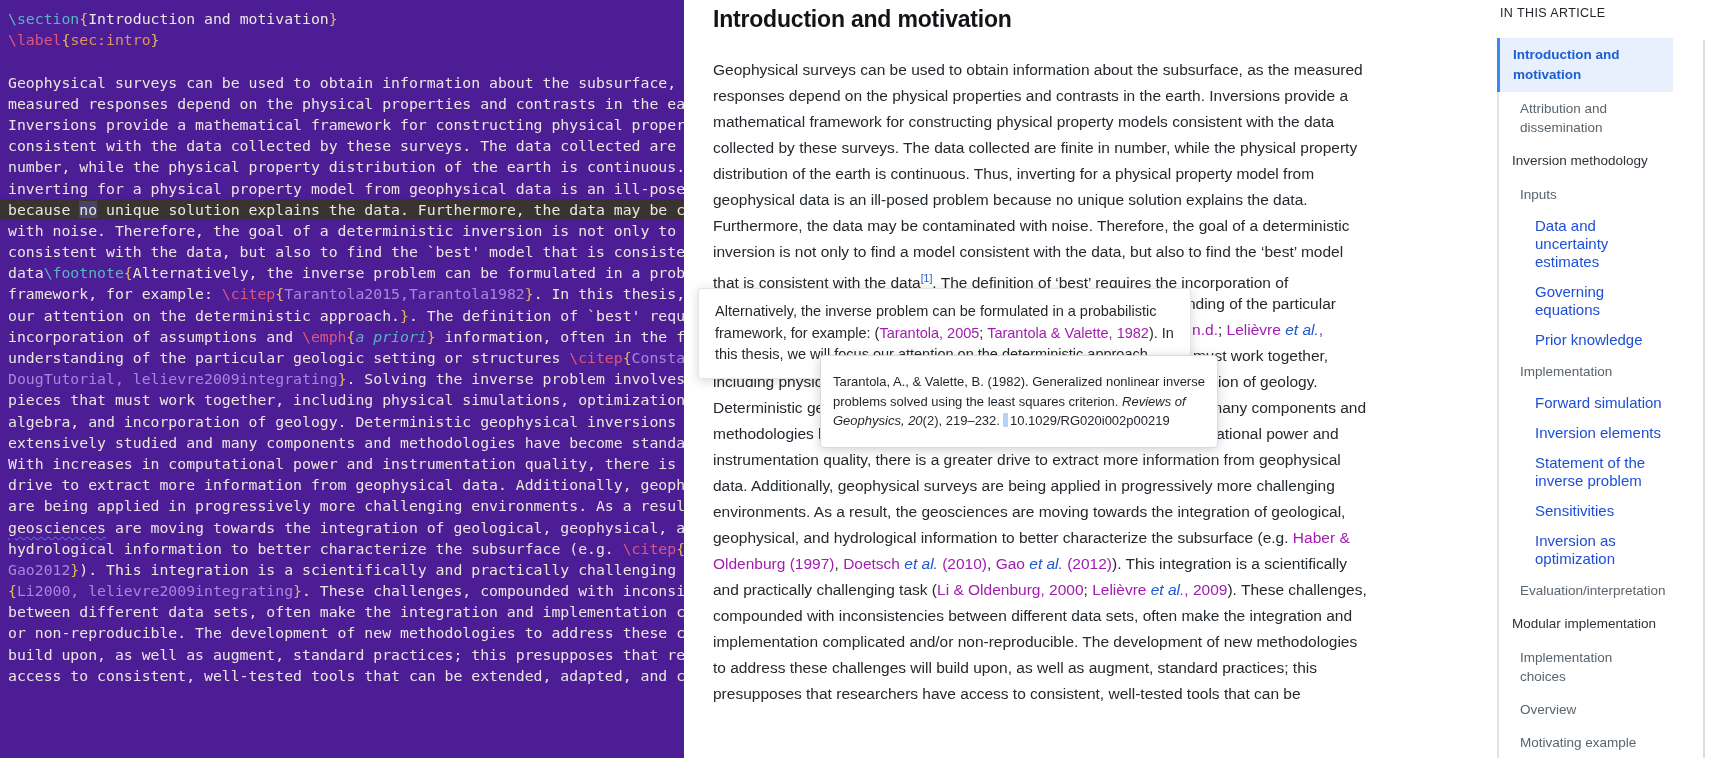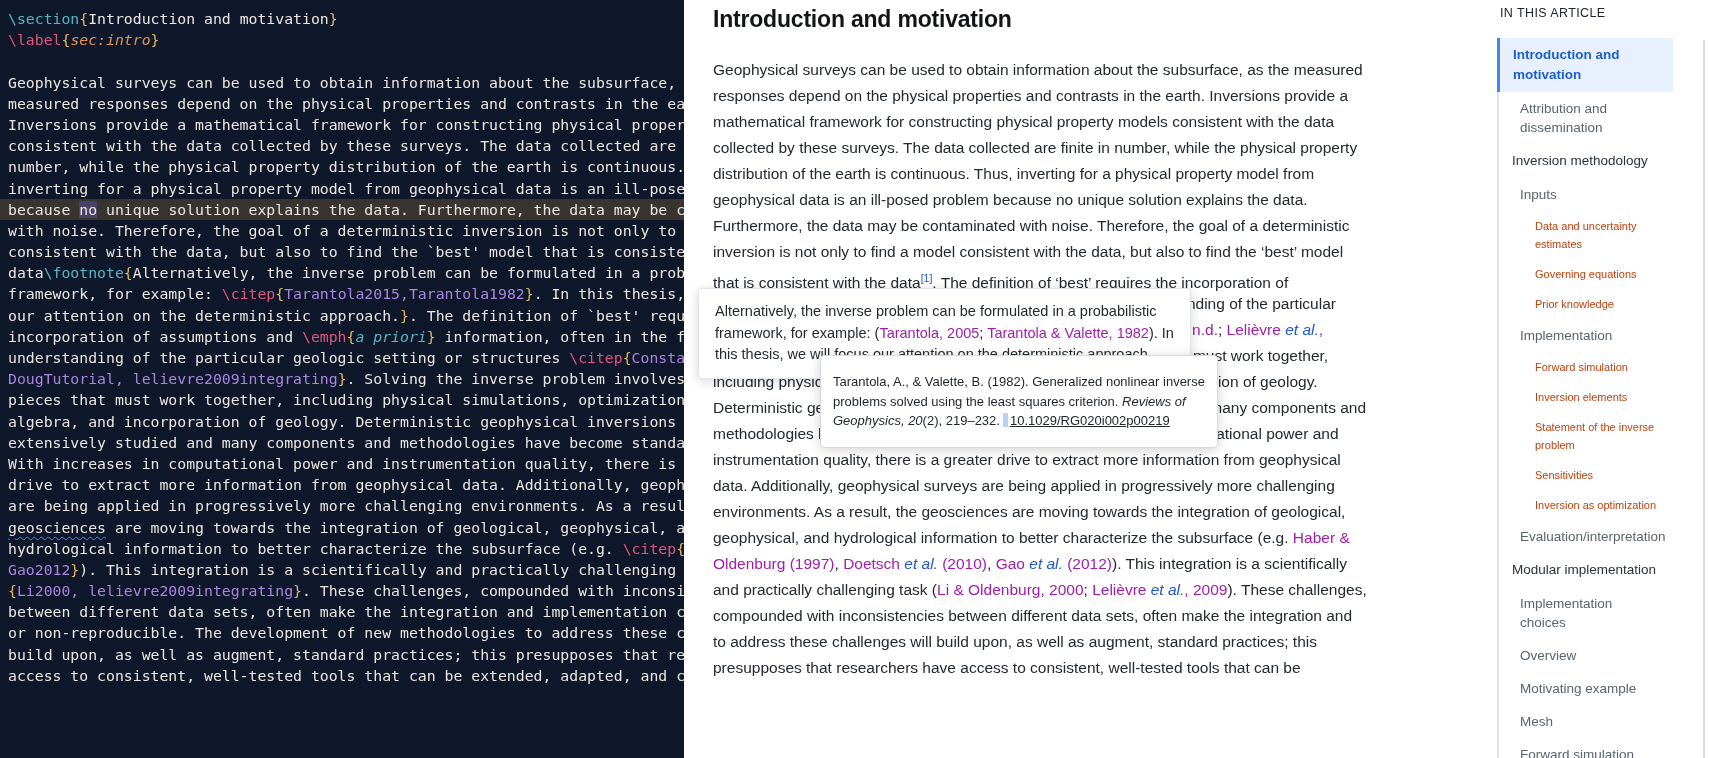--- a/index.html
+++ b/index.html
@@ -1,29 +1,29 @@
 <!DOCTYPE html>
 <html><head>
 <meta charset="utf-8">
 <style>
   html,body{margin:0;padding:0;background:#fff;}
   .app{position:relative;width:1709px;height:758px;overflow:hidden;background:#fff;
        font-family:"Liberation Sans",sans-serif;}
 
   
-  .editor{position:absolute;left:0;top:0;width:684px;height:758px;background:#0f172a;
+  .editor{position:absolute;left:0;top:0;width:684px;height:758px;background:#4c1d95;
           color:#eae7e1;font-family:"DejaVu Sans Mono",monospace;font-size:14.8px;
           line-height:21.2px;padding:8px 0 0 8px;box-sizing:border-box;overflow:hidden;}
   .ed-line{height:21.2px;white-space:pre;}
   .ed-line.hl{background:#39342f;box-shadow:-8px 0 0 #39342f,684px 0 0 #39342f;}
   .c-cmd{color:#56b6c2;}
   .c-pink{color:#e0567d;}
   .c-brace{color:#e2bb5e;}
   .c-key{color:#a886e0;}
-  .c-arg{color:#dd9457;font-style:italic;}
+  .c-arg{color:#dd9457;}
   .c-em{color:#56b6c2;font-style:italic;}
   .sel{background:#474368;}
   .sq{text-decoration:underline;text-decoration-style:wavy;text-decoration-color:#4a8ae8;
       text-decoration-thickness:1px;text-underline-offset:3px;}
 
   
   .doc{position:absolute;left:684px;top:0;width:813px;height:758px;background:#fff;
        padding:6px 0 0 29px;box-sizing:border-box;color:#24292e;font-size:15.5px;overflow:hidden;}
   .doc h1{font-size:23px;font-weight:700;margin:0 0 24px 0;color:#121417;letter-spacing:-.2px;}
   .doc-line{height:26px;line-height:26px;white-space:pre;}
@@ -36,33 +36,33 @@
   .fp{position:absolute;left:14px;top:288px;background:#fff;border:1px solid #e2e5e9;
       border-radius:3px;box-shadow:0 2px 12px rgba(0,0,0,.16);padding:12px 16px;
       font-size:14.5px;color:#24292e;z-index:5;}
   .fp .pl{height:21.5px;line-height:21.5px;white-space:pre;}
 
   
   .tt{position:absolute;left:136px;top:355px;background:#fff;border:1px solid #d8dce1;
       border-radius:4px;box-shadow:0 2px 12px rgba(0,0,0,.18);padding:16px 12px;
       font-size:13px;color:#1f2429;z-index:6;}
   .tt .pl{height:19.5px;line-height:19.5px;white-space:pre;}
-  .doi{color:#21262c;text-decoration:underline;font-weight:500;cursor:pointer;}
+  .doi{color:#21262c;font-weight:500;cursor:pointer;}
   .caret{display:inline-block;width:5px;height:14px;background:#b3d4f7;vertical-align:-2px;
          margin:0 2px 0 3px;}
 
   
   .toc{position:absolute;left:1497px;top:0;width:176px;height:758px;box-sizing:border-box;
        padding-top:6px;background:#fff;border-radius:23px;}
   .toc-h{font-size:12.5px;color:#21262c;letter-spacing:.4px;margin:0 0 18px 3px;font-weight:500;}
   .toc-list{border-left:2px solid #dfe3e8;}
   .toc-item{cursor:pointer;}
   .toc-item.l1{font-size:13.5px;line-height:20px;padding:7px 8px 7px 13px;color:#2b323a;}
   .toc-item.l2{font-size:13.5px;line-height:19px;padding:7px 24px 7px 21px;color:#5a646d;}
-  .toc-item.l3{font-size:11px;line-height:18px;padding:6px 8px 6px 36px;color:#c2410c;}
+  .toc-item.l3{font-size:15px;line-height:18px;padding:6px 8px 6px 36px;color:#1d4ed8;}
   .toc-item.active{background:#e7f0fc;border-left:3px solid #3c87f5;margin-left:-2px;
                    color:#1b5fd3;font-weight:700;}
   .scrollline{position:absolute;left:206px;top:40px;bottom:0;width:2px;background:#d9dee3;}
 </style>
 </head>
 <body>
 
 <div class="app">
 
   <div class="editor" id="ed-lines">
@@ -118,20 +118,21 @@
         <div class="doc-line"><span>including physical simulations, optimization, linear algebra, and incorporation of geology.</span></div>
         <div class="doc-line"><span>Deterministic geophysical inversions have been extensively studied and many components and</span></div>
         <div class="doc-line"><span>methodologies have become standard practice. With increases in computational power and</span></div>
         <div class="doc-line"><span>instrumentation quality, there is a greater drive to extract more information from geophysical</span></div>
         <div class="doc-line"><span>data. Additionally, geophysical surveys are being applied in progressively more challenging</span></div>
         <div class="doc-line"><span>environments. As a result, the geosciences are moving towards the integration of geological,</span></div>
         <div class="doc-line"><span>geophysical, and hydrological information to better characterize the subsurface (e.g. </span><span class="lnk">Haber &amp;</span></div>
         <div class="doc-line"><span class="lnk">Oldenburg (1997)</span><span>, </span><span class="lnk">Doetsch </span><span class="li">et al.</span><span class="lnk"> (2010)</span><span>, </span><span class="lnk">Gao </span><span class="li">et al.</span><span class="lnk"> (2012)</span><span>). This integration is a scientifically</span></div>
         <div class="doc-line"><span>and practically challenging task (</span><span class="lnk">Li &amp; Oldenburg, 2000</span><span>; </span><span class="lnk">Lelièvre </span><span class="li">et al.</span><span class="lnk">, 2009</span><span>). These challenges,</span></div>
         <div class="doc-line"><span>compounded with inconsistencies between different data sets, often make the integration and</span></div>
+        <div class="doc-line"><span>implementation complicated and/or non-reproducible. The development of new methodologies</span></div>
         <div class="doc-line"><span>to address these challenges will build upon, as well as augment, standard practices; this</span></div>
         <div class="doc-line"><span>presupposes that researchers have access to consistent, well-tested tools that can be</span></div>
       </div>
 
     <div class="fp" id="fp-lines">
         <div class="pl"><span>Alternatively, the inverse problem can be formulated in a probabilistic</span></div>
         <div class="pl"><span>framework, for example: (</span><span class="lnk">Tarantola, 2005</span><span>; </span><span class="lnk">Tarantola &amp; Valette, 1982</span><span>). In</span></div>
         <div class="pl"><span>this thesis, we will focus our attention on the deterministic approach.</span></div>
       </div>
 

